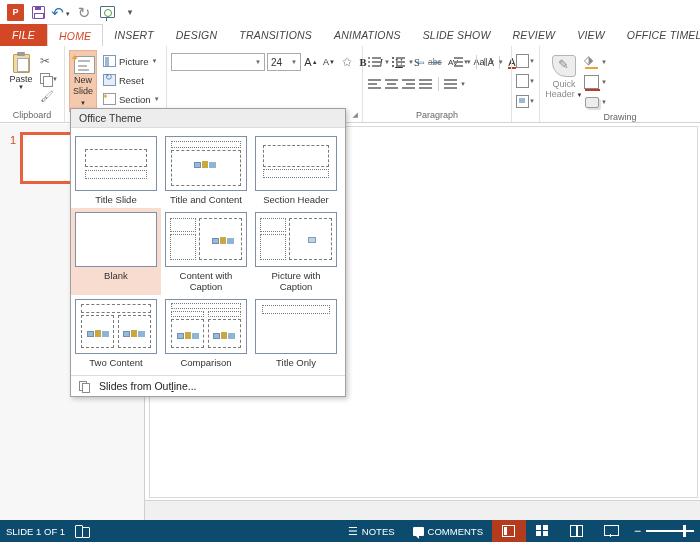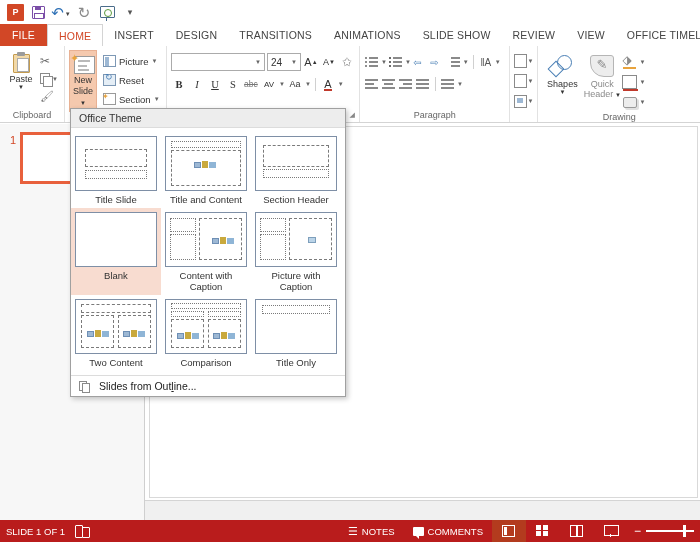--- a/index.html
+++ b/index.html
@@ -66,21 +66,21 @@
   .qat-more { font-size: 9px; color: #555; }
 
   
   .tabs {
     height: 22px; display: flex; align-items: stretch;
     background: #ffffff; position: relative;
   }
   .tab {
     padding: 0 11px; display: flex; align-items: center;
     font-size: 10.5px; color: #444; letter-spacing: .2px;
-    white-space: nowrap; cursor: default;
+    white-space: nowrap; cursor: default; font-style: italic;
   }
   .tab.file {
     background: #D24726; color: #fff; font-size: 10.5px;
     padding: 0 12px;
   }
   .tab.active {
     color: #D24726; background: #fff;
     border-left: 1px solid #D4D4D4;
     border-right: 1px solid #D4D4D4;
     border-top: 1px solid #D4D4D4;
@@ -367,21 +367,21 @@
     border:1px solid #8A8A8A; background:#fff;
   }
   .mi-ico .star {
     position:absolute; left:-1px; top:-2px; font-size:7px; color:#E8A33D;
   }
   .ul { text-decoration: underline; }
 
   
   .statusbar {
     position:absolute; left:0; bottom:0; width:700px; height:22px;
-    background:#b91c1c; display:flex; align-items:center;
+    background:#0c4a6e; display:flex; align-items:center;
     color:#fff; font-size:9.5px;
   }
   .sb-left { display:flex; align-items:center; gap:10px; padding-left:6px; }
   .sb-lang {
     width:14px; height:13px; position:relative;
   }
   .sb-lang::before {
     content:''; position:absolute; left:0; top:0; width:6px; height:11px;
     border:1.2px solid #fff; border-radius:1px;
   }
@@ -521,21 +521,21 @@
           <span class="section-ico"></span>
           <span>Section</span>
           <span class="mini-caret">▼</span>
         </div>
       </div>
     </div>
     <div class="rgroup-label"></div>
   </div>
 
   <div class="rgroup font-grp">
-    <div class="rgroup-body" style="flex-direction:column; padding-top:4px;">
+    <div class="rgroup-body" style="padding-top:4px;">
       <div class="font-row">
         <div class="font-name-box">
           <span></span>
           <span class="mini-caret">▼</span>
         </div>
         <div class="font-size-box">
           <span>24</span>
           <span class="mini-caret">▼</span>
         </div>
         <div class="fbtn fbtn-a-up">
@@ -677,30 +677,20 @@
       <div class="pbtn">
         <span class="smartart-ico"></span>
         <span class="mini-caret">▼</span>
       </div>
     </div>
     <div class="rgroup-label"></div>
   </div>
 
   <div class="rgroup draw-grp">
     <div class="rgroup-body">
-      <div class="dbig">
-        <div class="dbig-ico">
-            <span class="shapes-ico">
-              <span class="sq"></span>
-              <span class="ci"></span>
-            </span>
-          </div>
-        <div class="dbig-lbl">Shapes</div>
-        <div class="dcaret">▼</div>
-      </div>
       <div class="dbig">
         <div class="dbig-ico">
             <span class="qs-ico"></span>
           </div>
         <div class="dbig-lbl dim">Quick</div>
         <div class="dbig-lbl dim">
           <span>Header</span><span class="dcaret"> ▼</span>
         </div>
       </div>
       <div class="dsmall">

